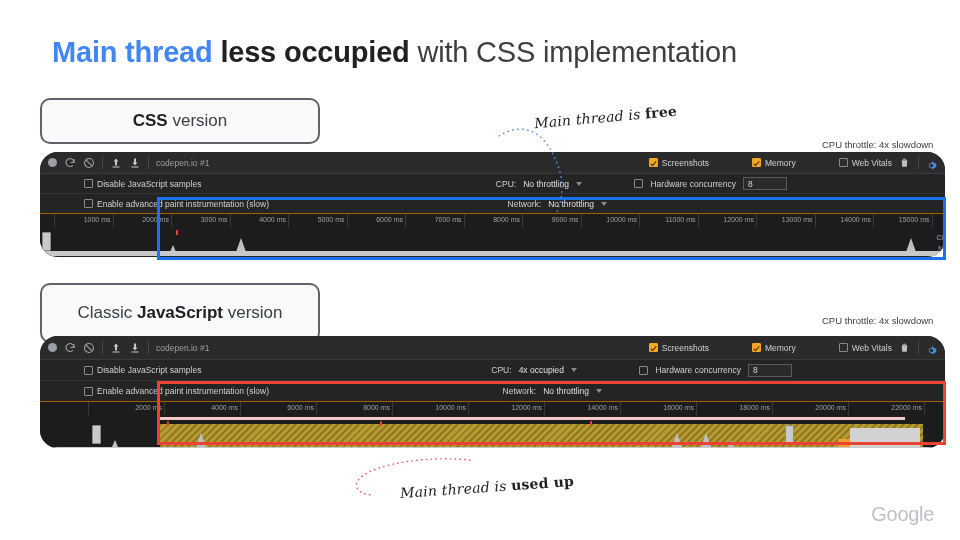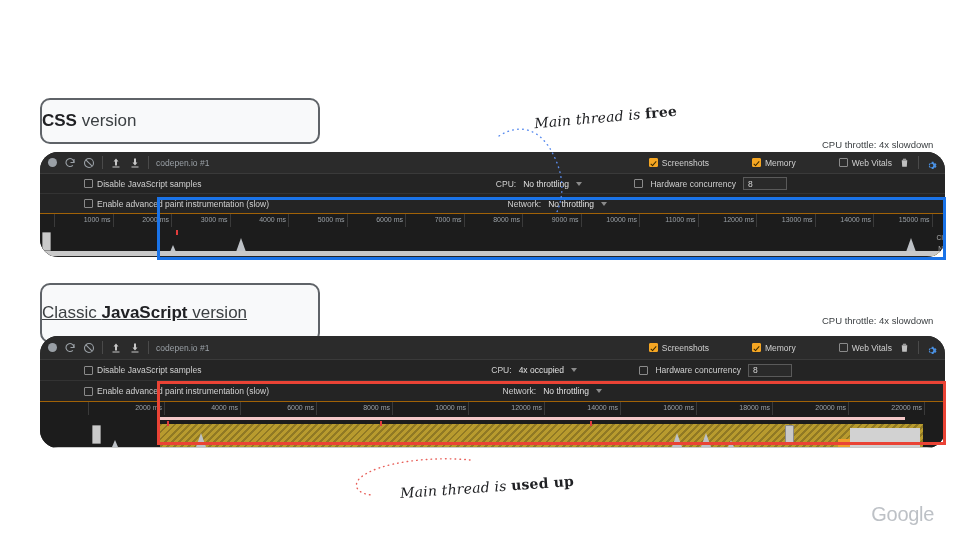--- a/index.html
+++ b/index.html
@@ -16,26 +16,26 @@
     font-size:29px;font-weight:400;color:#3c4043;letter-spacing:-0.2px;
     white-space:nowrap;
   }
   .title .blue{color:#4285f4;font-weight:700;}
   .title .bold{color:#202124;font-weight:700;}
   .title .plain{color:#3c4043;font-weight:400;}
 
   
   .chip{
     position:absolute;background:#f8f9fa;border:2px solid #5f6368;border-radius:10px;
-    display:flex;align-items:center;
+    display:flex;align-items:center;justify-content:center;
     font-size:17px;color:#3c4043;box-sizing:border-box;
   }
   .chip b{font-weight:700;color:#202124;}
   #chip-css{left:40px;top:98px;width:280px;height:46px;}
-  #chip-js{left:40px;top:283px;width:280px;height:60px;text-decoration:underline;}
+  #chip-js{left:40px;top:283px;width:280px;height:60px;}
 
   
   .throttle-note{
     position:absolute;font-size:9.5px;color:#3c4043;white-space:nowrap;
   }
   #throttle-1{left:822px;top:139px;}
   #throttle-2{left:822px;top:315px;}
 
   
   .devtools{
@@ -130,20 +130,23 @@
   #google-logo{
     position:absolute;right:26px;bottom:14px;font-size:20px;color:#bdc1c6;
     font-family:"Liberation Sans",sans-serif;letter-spacing:-0.3px;
   }
 </style>
 </head>
 <body>
 
 <div class="slide">
 
+  <div class="title">
+    <span class="blue">Main thread</span><span class="bold"> less occupied</span><span class="plain"> with CSS implementation</span>
+  </div>
 
   <div class="chip" id="chip-css">
     <span><b>CSS</b><span> version</span></span>
   </div>
 
   <div class="throttle-note" id="throttle-1">CPU throttle: 4x slowdown</div>
 
   <div class="devtools" id="devtools-css">
 
     <div class="dt-row r1">

